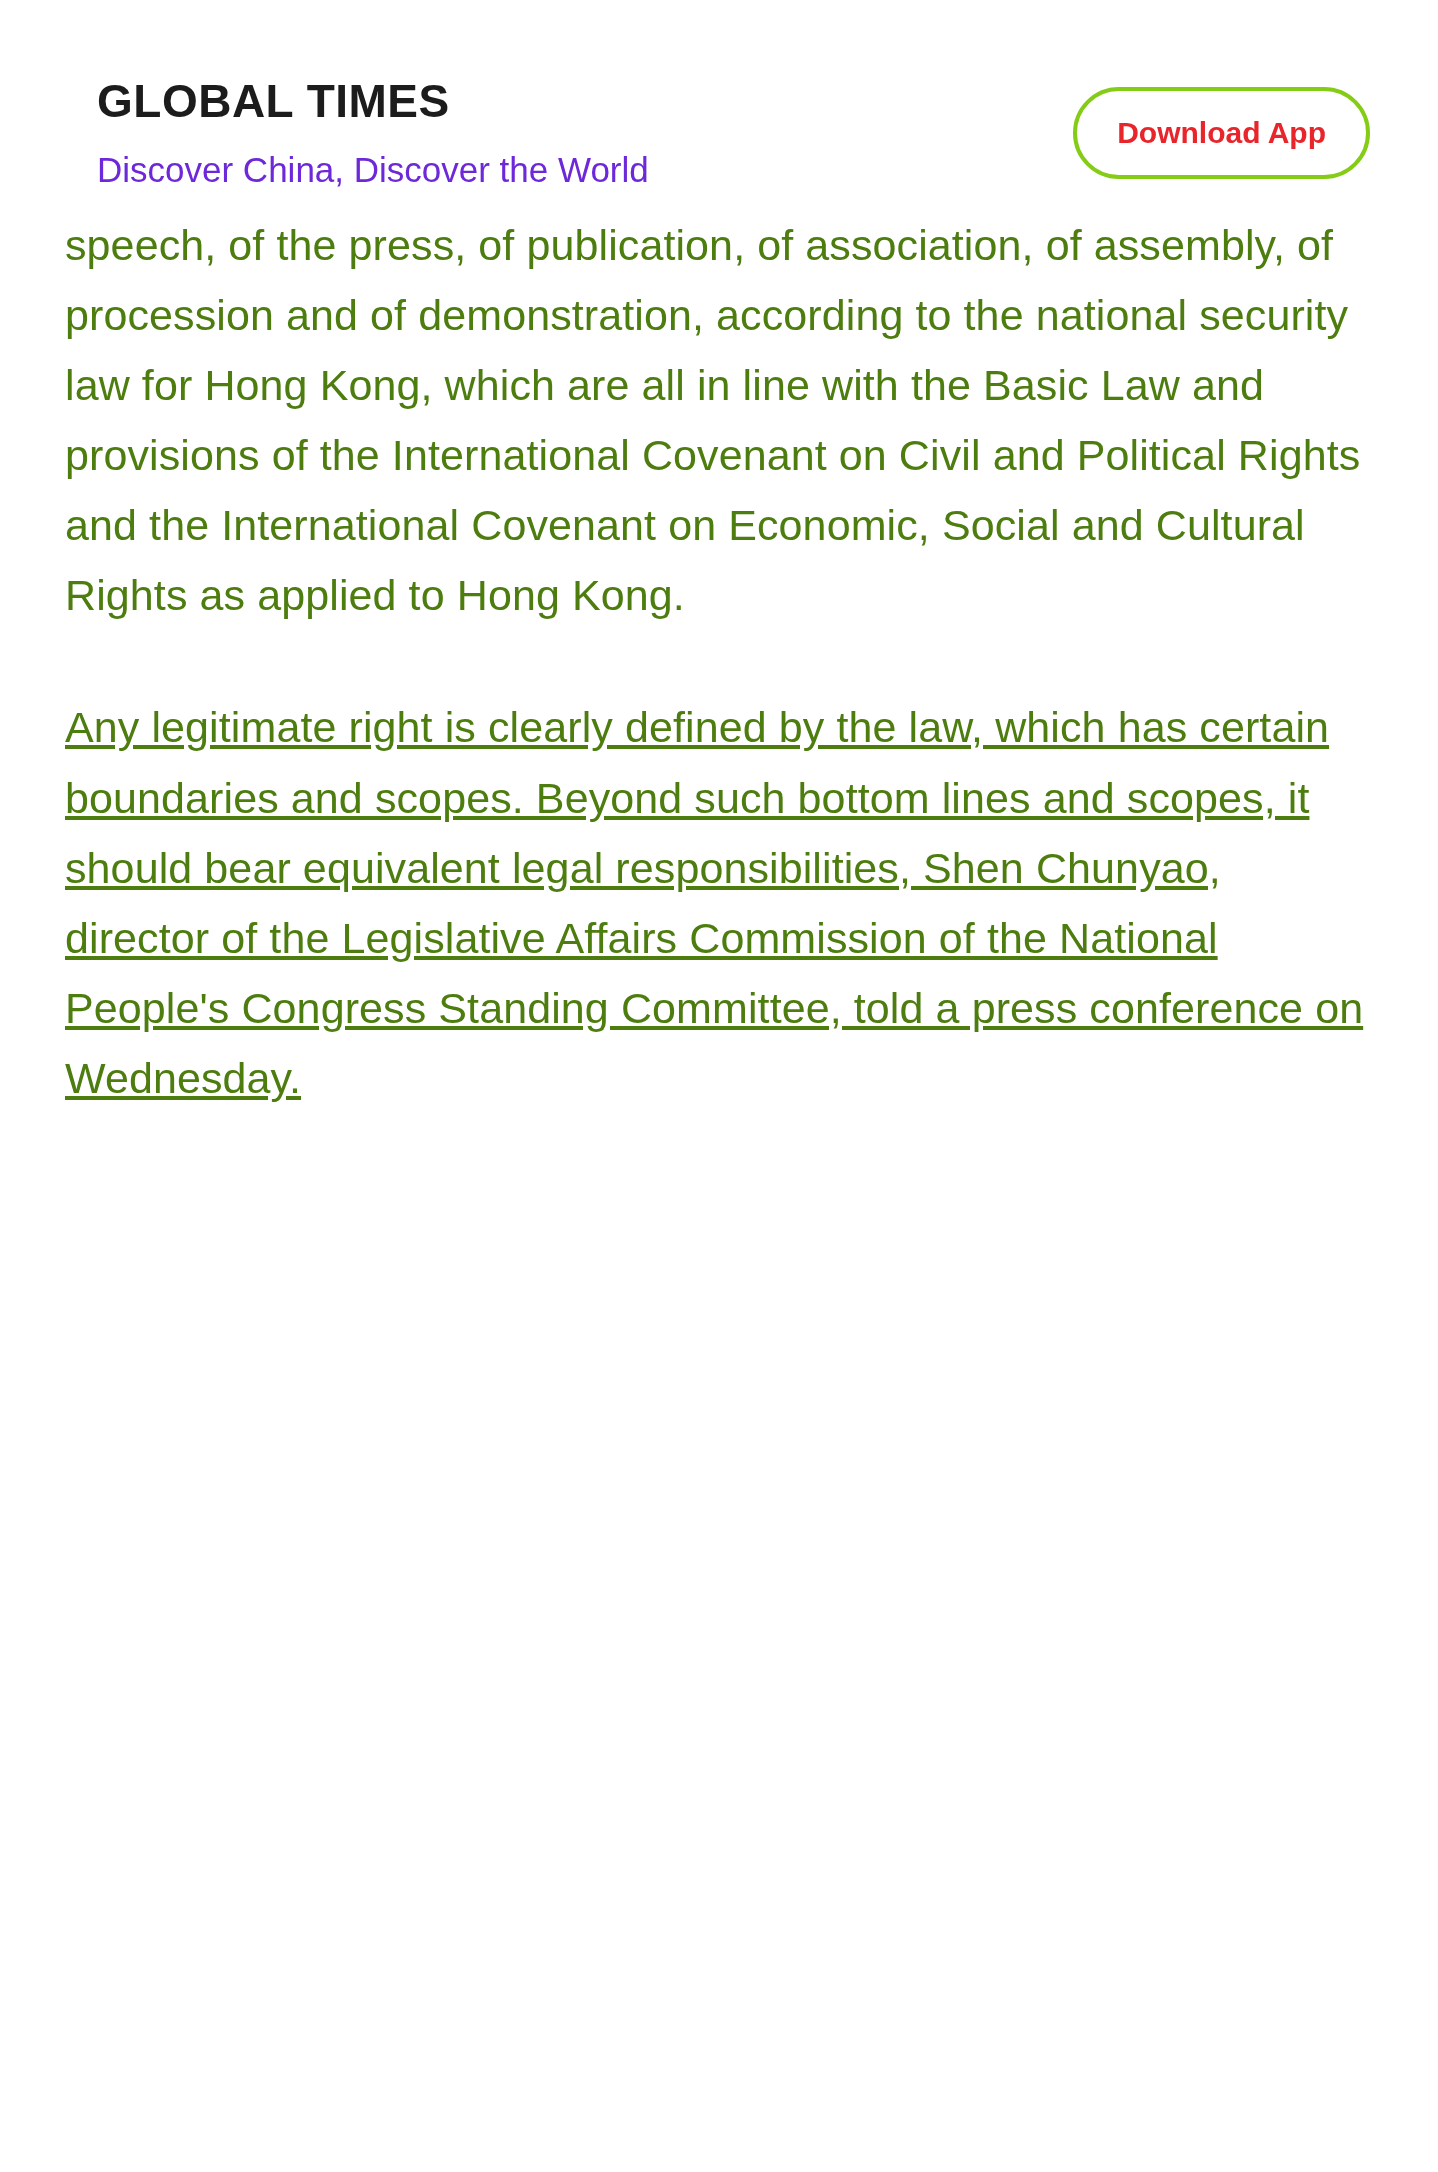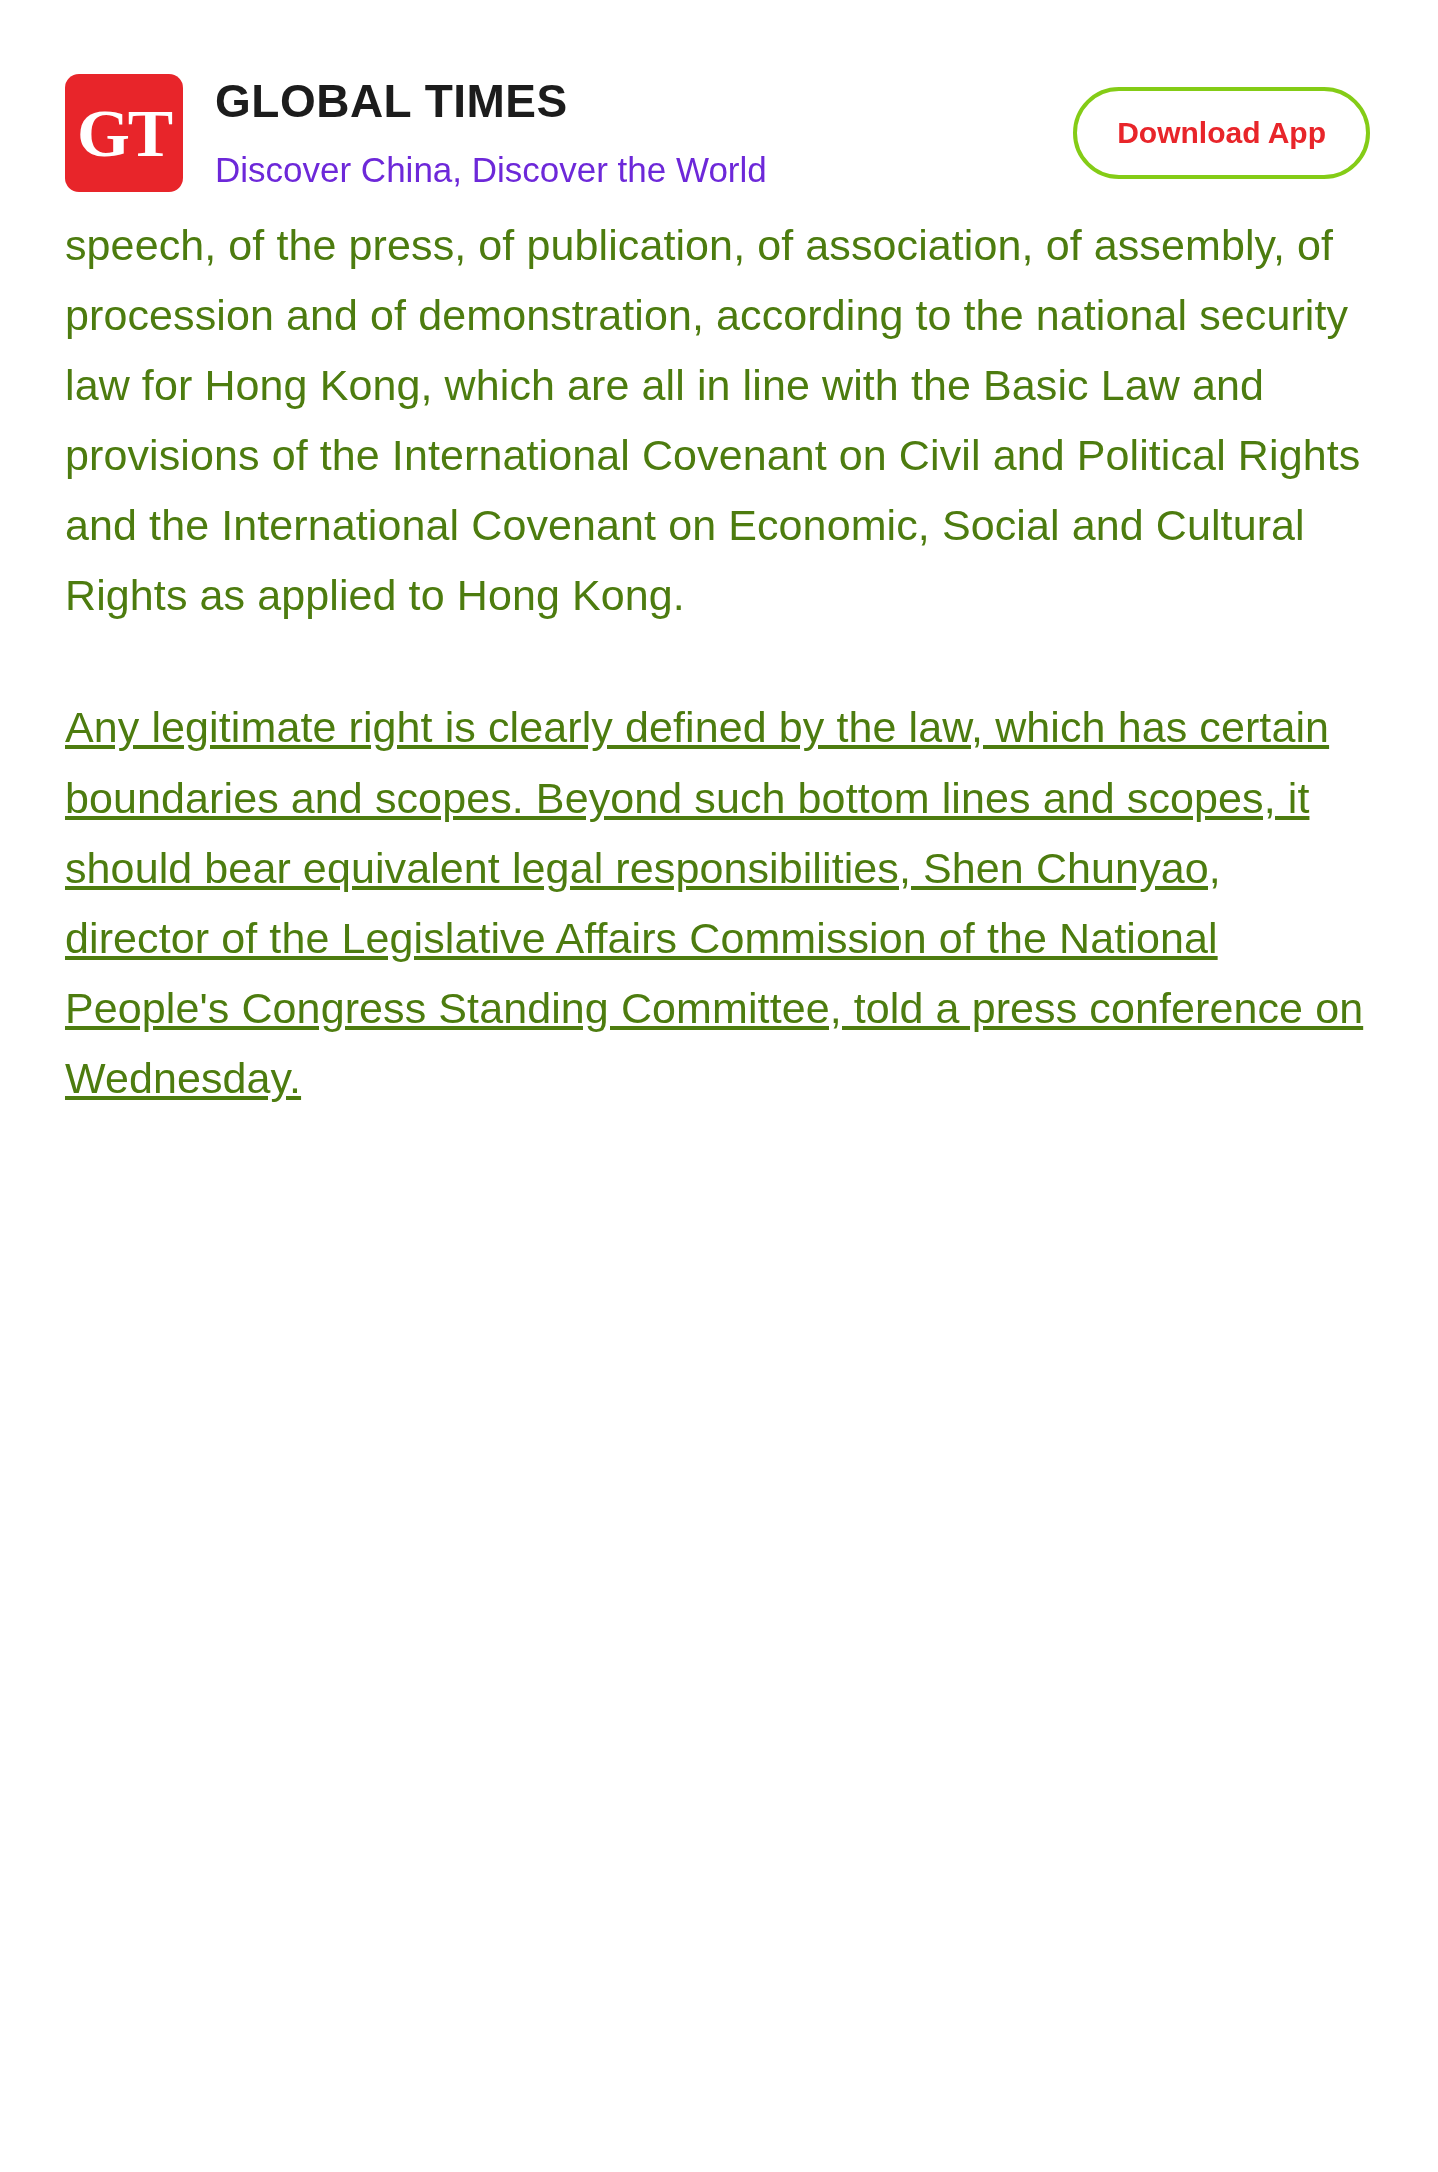--- a/index.html
+++ b/index.html
@@ -109,23 +109,20 @@
     text-decoration: underline;
   }
 </style>
 </head>
 <body>
 
 <div class="page">
 
   <header class="site-header">
     <div class="brand">
-      <div class="logo-mark">
-        <span>GT</span>
-      </div>
       <div class="brand-text">
         <div class="brand-title">GLOBAL TIMES</div>
         <div class="brand-tagline">Discover China, Discover the World</div>
       </div>
     </div>
     <div class="header-spacer"></div>
     <button class="download-btn">Download App</button>
   </header>
 
   <main class="article-body">

